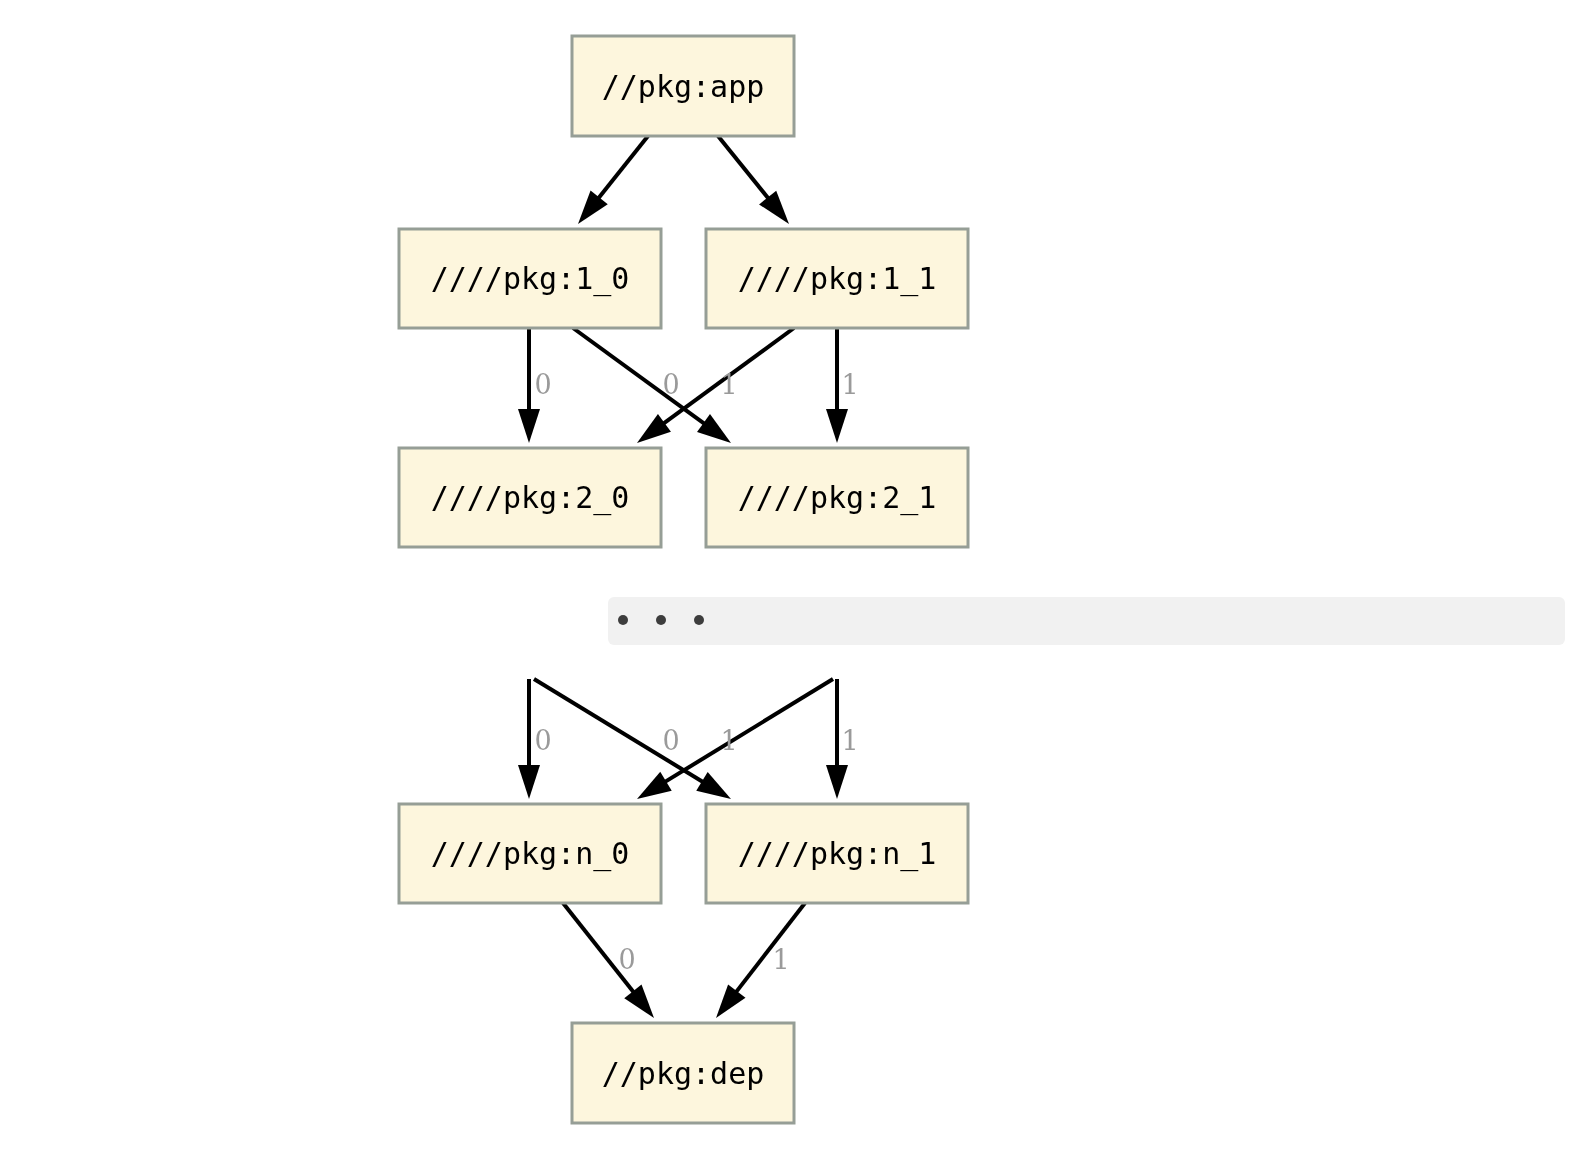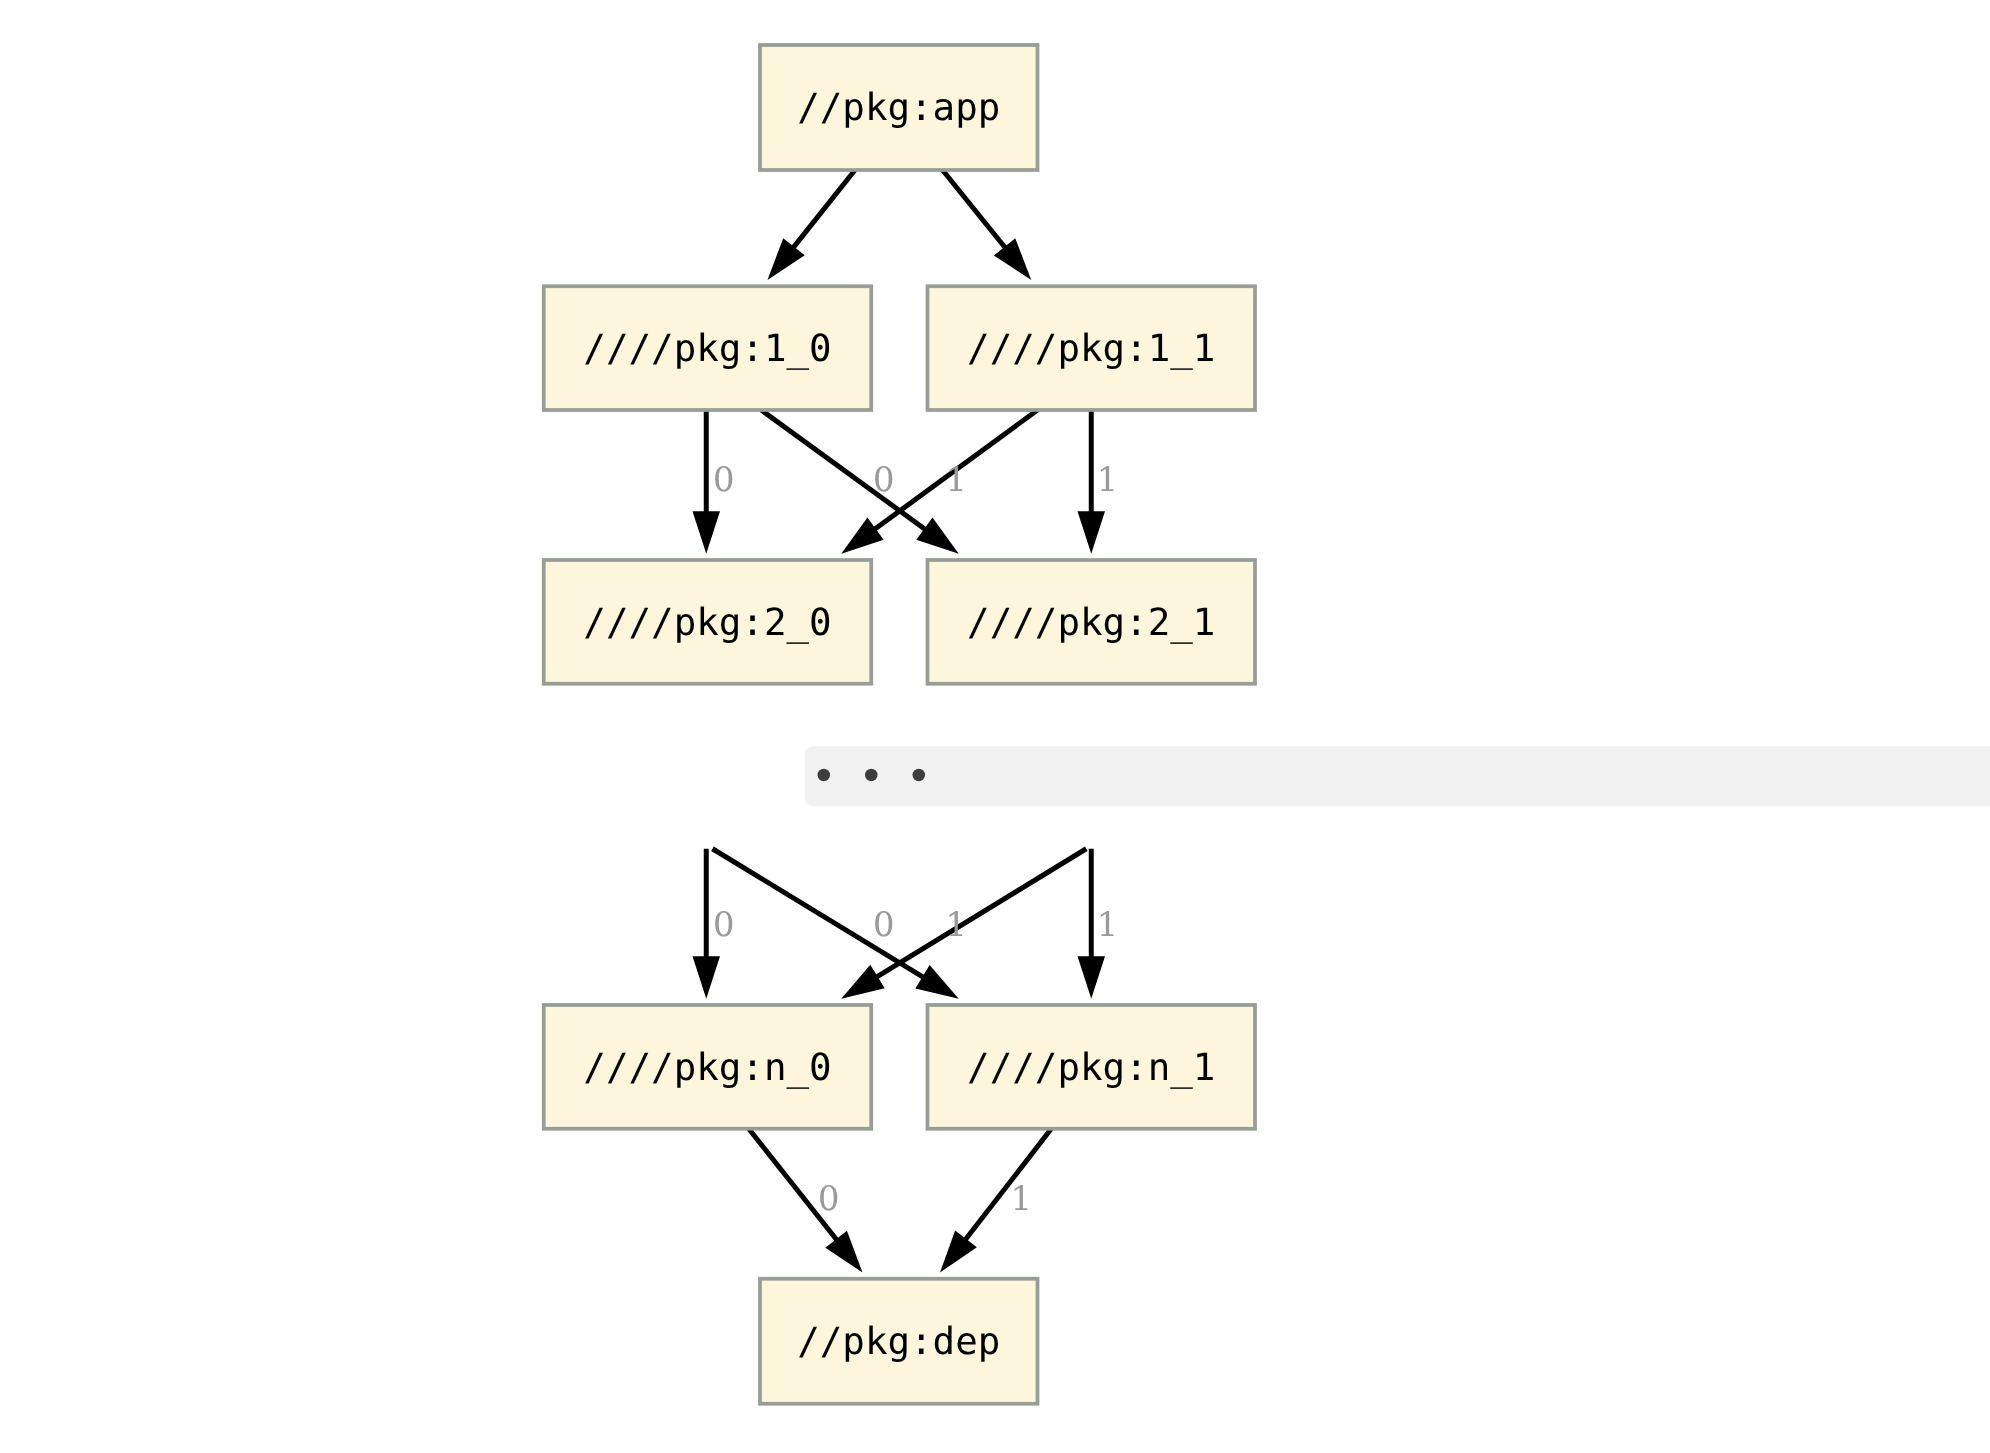--- a/index.html
+++ b/index.html
@@ -12,21 +12,20 @@
     width: 1592px;
     height: 1162px;
     overflow: hidden;
     font-family: "DejaVu Sans Mono", monospace;
   }
   #stage {
     position: relative;
     width: 1500px;
     height: 1162px;
     background: #ffffff;
-    margin-left: 36px;
   }
   #graph-svg {
     position: absolute;
     left: 0;
     top: 0;
     width: 1592px;
     height: 1162px;
   }
   .node-rect {
     fill: #fdf6dd;

